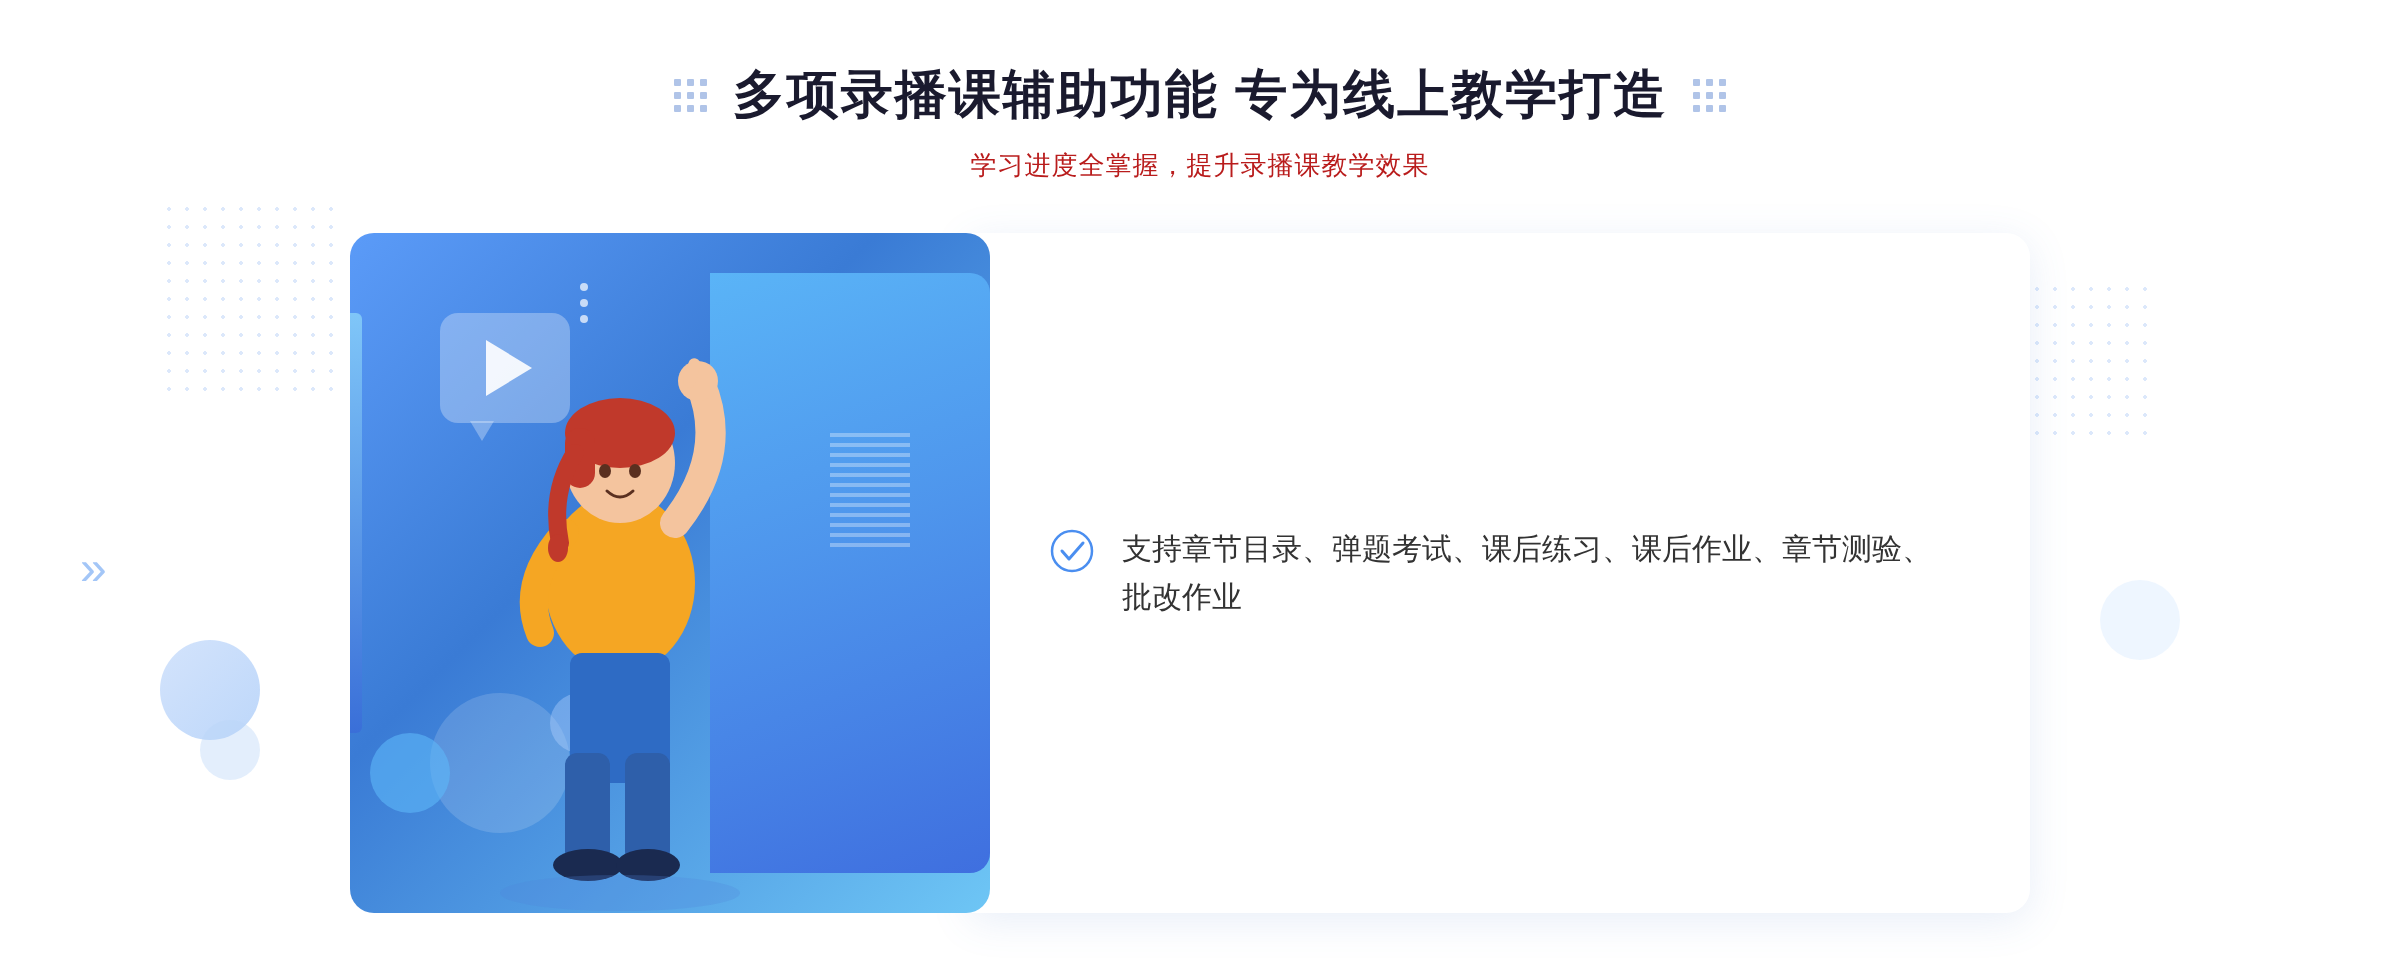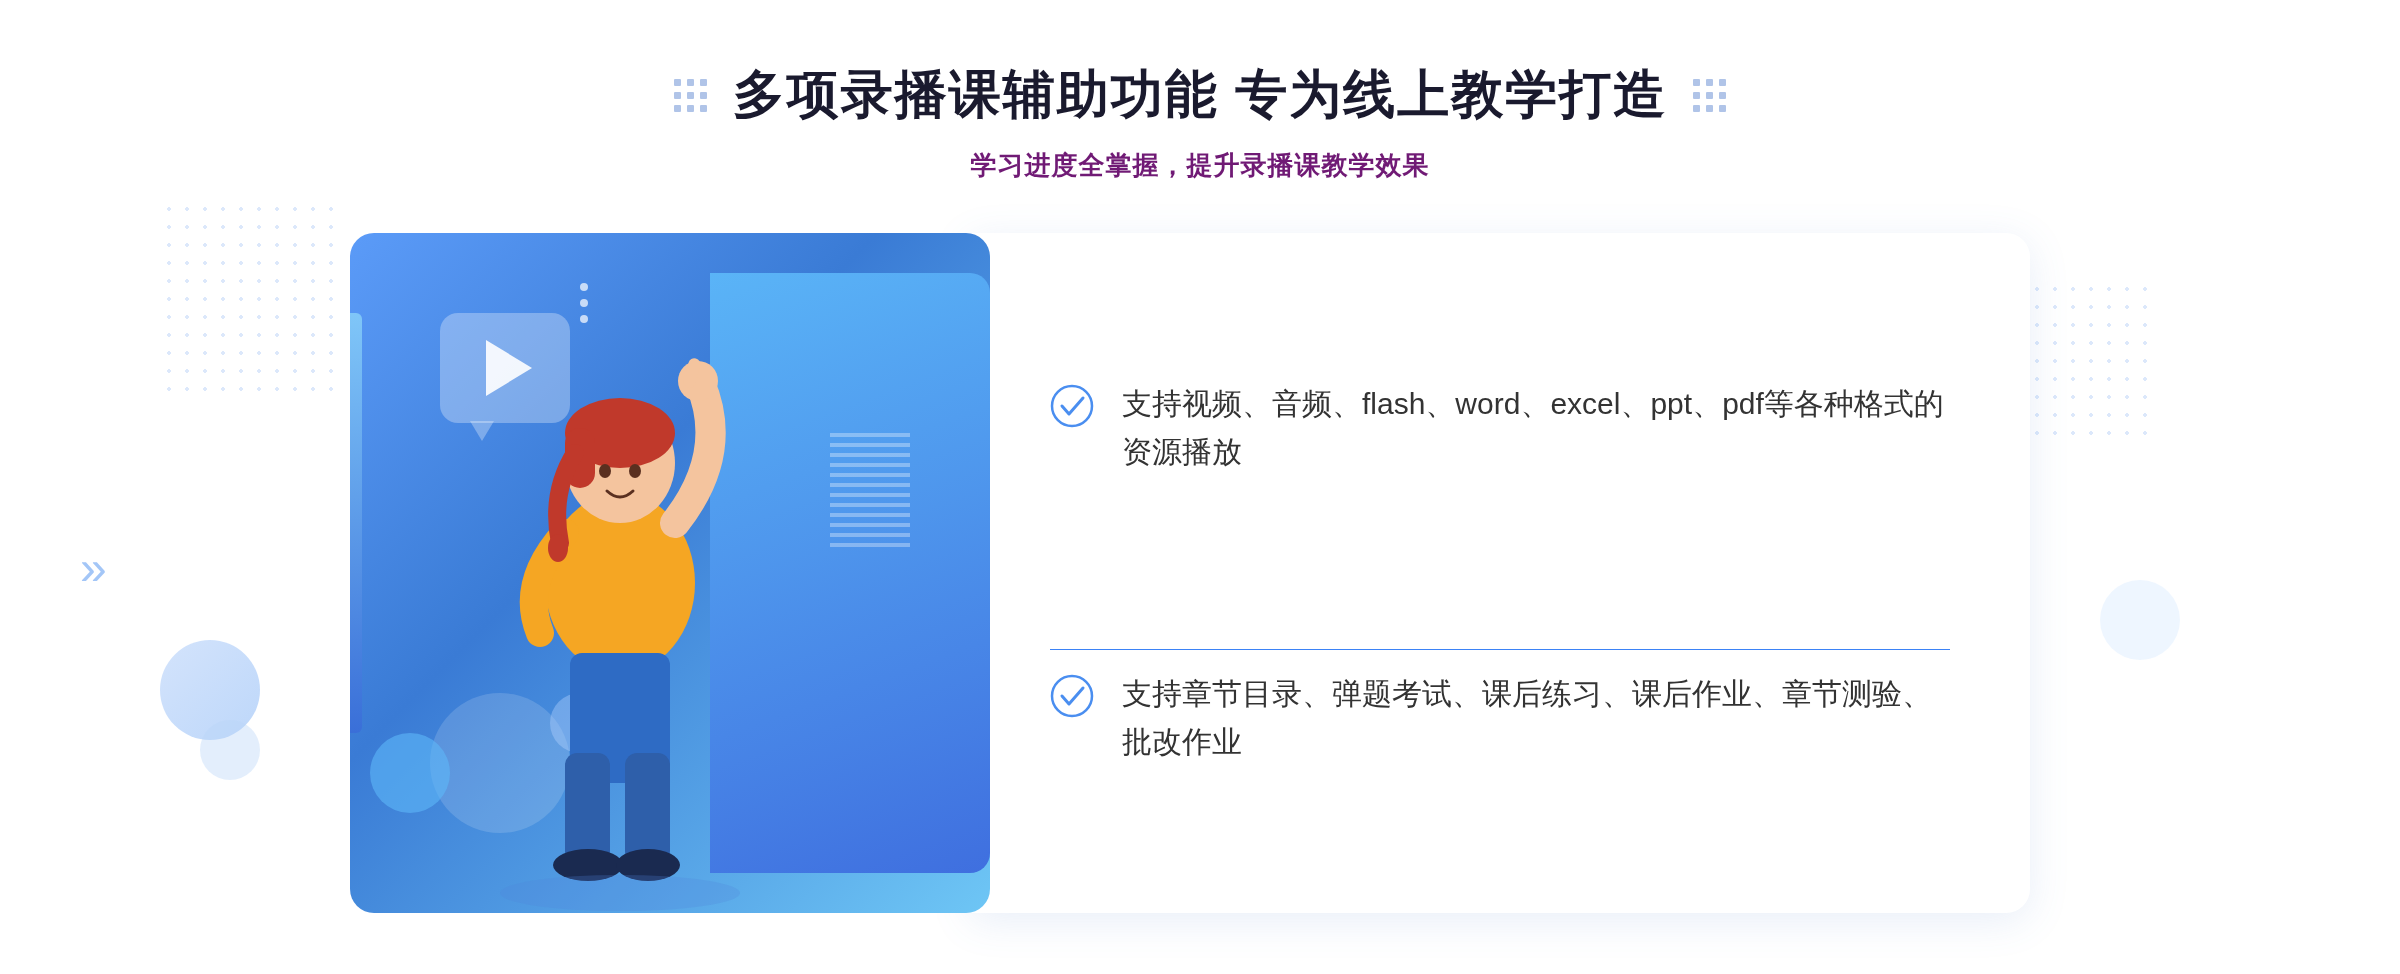--- a/index.html
+++ b/index.html
@@ -93,23 +93,22 @@
 
     .main-title {
       font-size: 52px;
       font-weight: 600;
       color: #1a1a2e;
       letter-spacing: 2px;
     }
 
     .main-subtitle {
       font-size: 26px;
-      color: #701a75;
+      color: #b91c1c;
       letter-spacing: 1px;
-      font-weight: bold;
     }
 
     
     .content-area {
       display: flex;
       width: 1700px;
       gap: 0;
       position: relative;
     }
 
@@ -451,29 +450,20 @@
 
         <path d="M165 160 Q140 200 150 250" stroke="#C0392B" stroke-width="18" fill="none" stroke-linecap="round"></path>
         <ellipse cx="148" cy="255" rx="10" ry="14" fill="#C0392B"></ellipse>
 
         <ellipse cx="210" cy="600" rx="120" ry="18" fill="rgba(80,130,220,0.25)"></ellipse>
       </svg>
     </div>
 
     <div class="features-panel">
 
-      <div class="feature-item">
-        <div class="check-icon">
-          <svg viewBox="0 0 44 44" xmlns="http://www.w3.org/2000/svg">
-            <circle cx="22" cy="22" r="20" fill="none" stroke="#4a8ef0" stroke-width="2.5"></circle>
-            <polyline points="12,22 19,30 33,14" fill="none" stroke="#4a8ef0" stroke-width="3" stroke-linecap="round" stroke-linejoin="round"></polyline>
-          </svg>
-        </div>
-        <span class="feature-text">支持视频、音频、flash、word、excel、ppt、pdf等各种格式的资源播放</span>
-      </div>
 
       <div class="feature-item">
         <div class="check-icon">
           <svg viewBox="0 0 44 44" xmlns="http://www.w3.org/2000/svg">
             <circle cx="22" cy="22" r="20" fill="none" stroke="#4a8ef0" stroke-width="2.5"></circle>
             <polyline points="12,22 19,30 33,14" fill="none" stroke="#4a8ef0" stroke-width="3" stroke-linecap="round" stroke-linejoin="round"></polyline>
           </svg>
         </div>
         <span class="feature-text">支持章节目录、弹题考试、课后练习、课后作业、章节测验、批改作业</span>
       </div>

